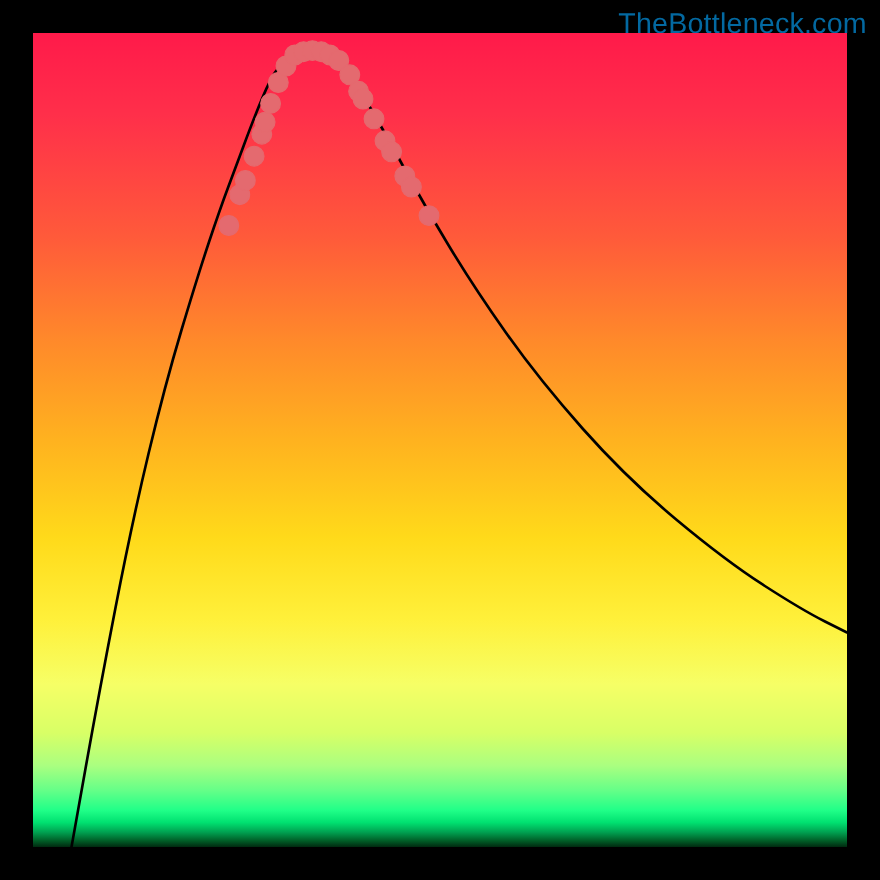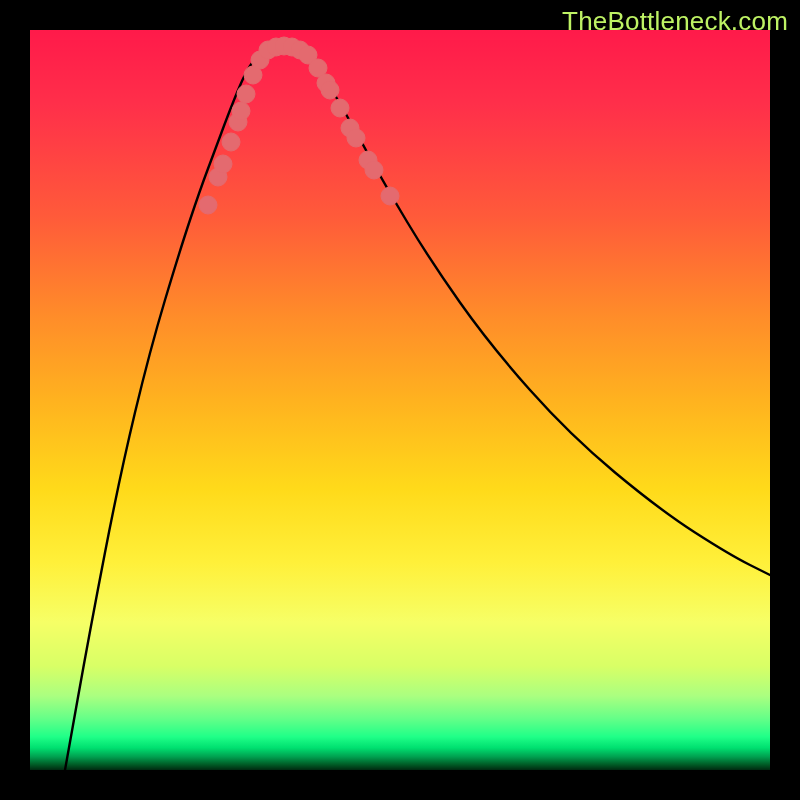--- a/index.html
+++ b/index.html
@@ -39,21 +39,21 @@
       #00e070 97%,
       #00a050 98.2%,
       #006028 99.2%,
       #002a10 100%
     );
   }
   .watermark {
     position: absolute;
     top: 6px;
     right: 12px;
-    color: #bef264;
+    color: #0369a1;
     font-size: 26px;
     font-weight: 500;
     letter-spacing: 0.2px;
     user-select: none;
   }
   svg.curve {
     position: absolute;
     inset: 0;
   }
 </style>

